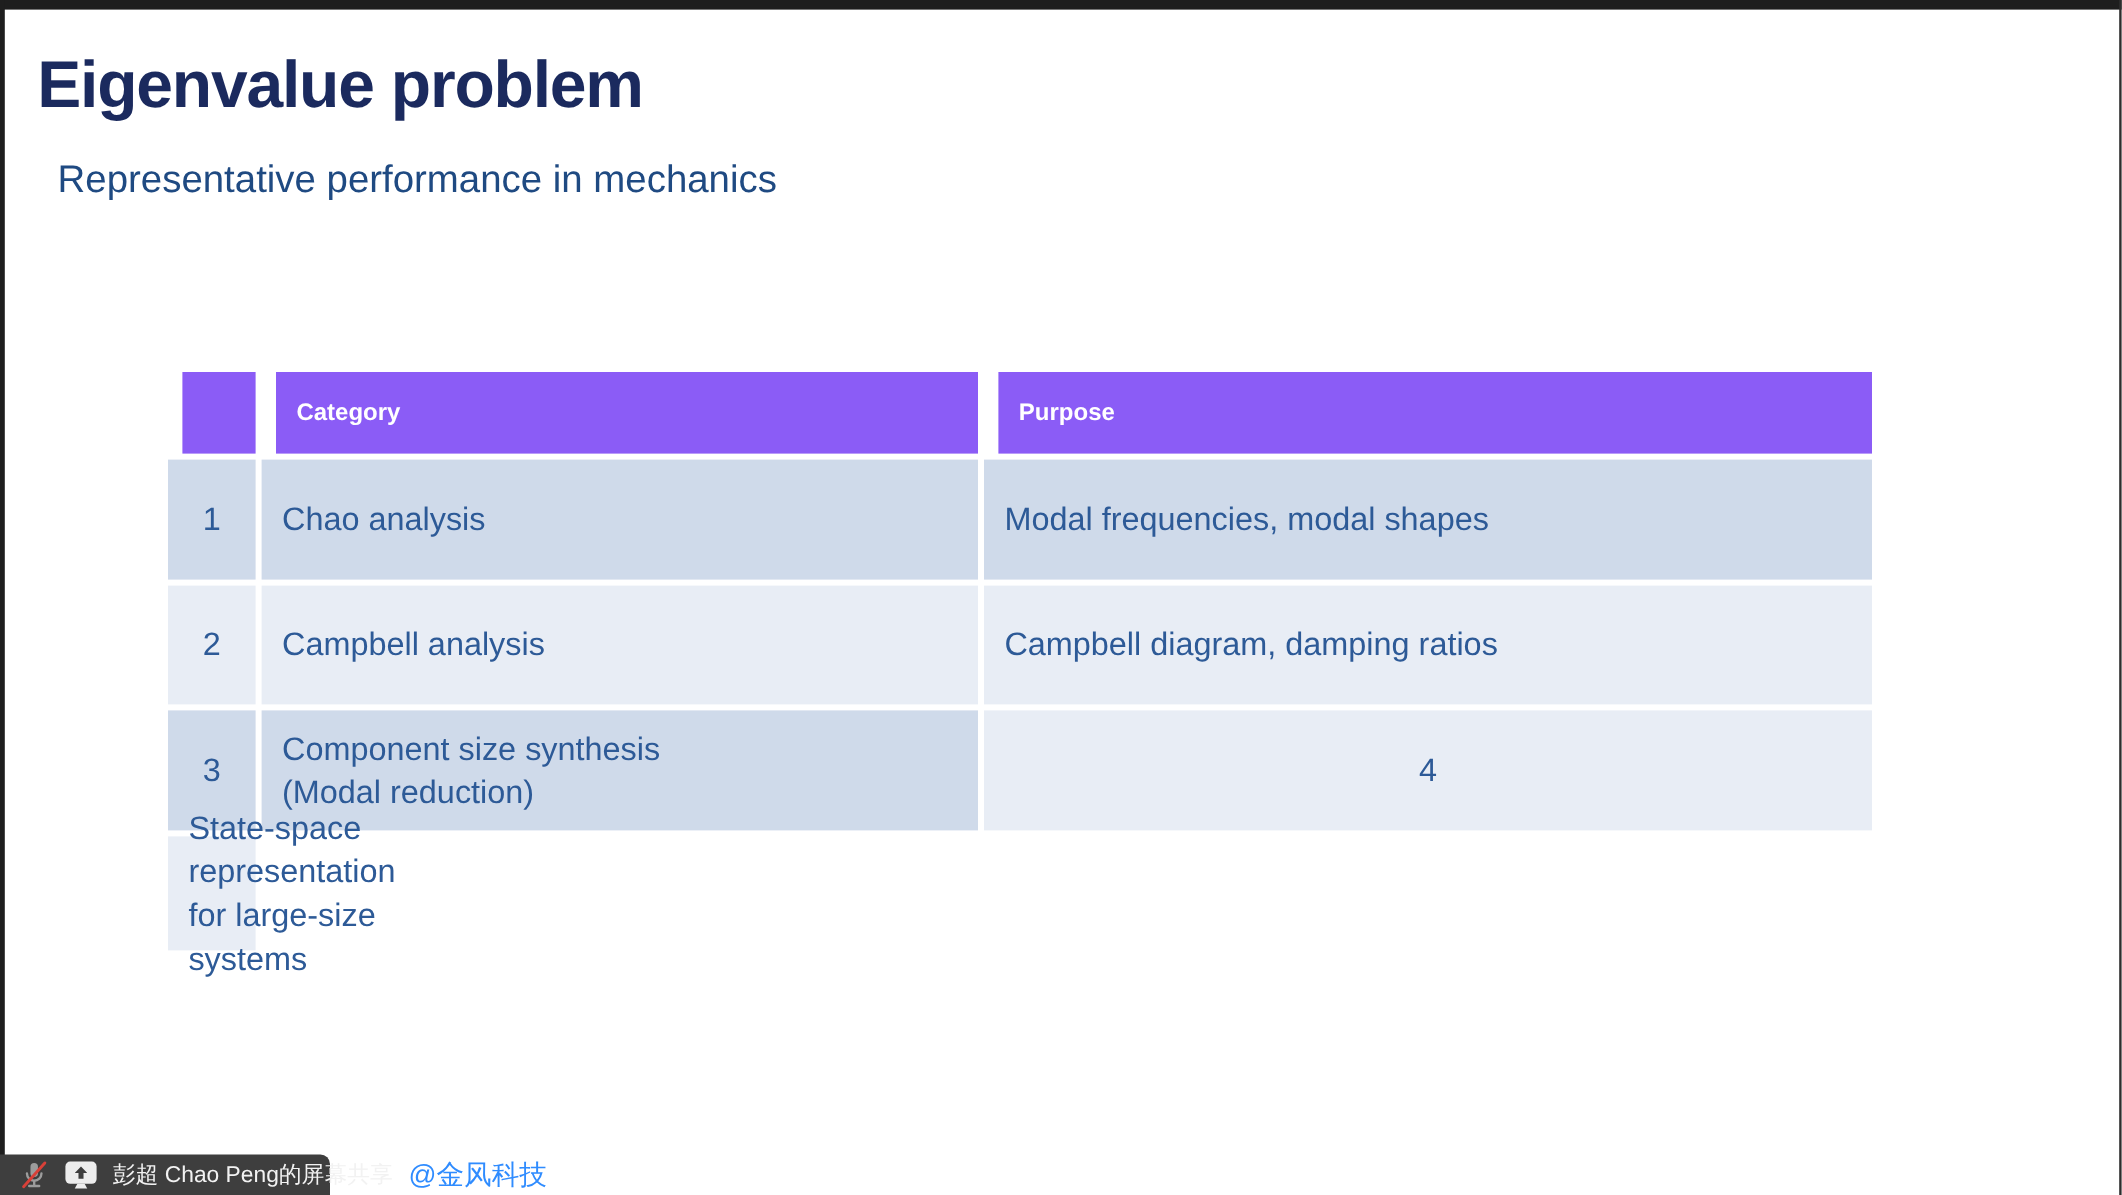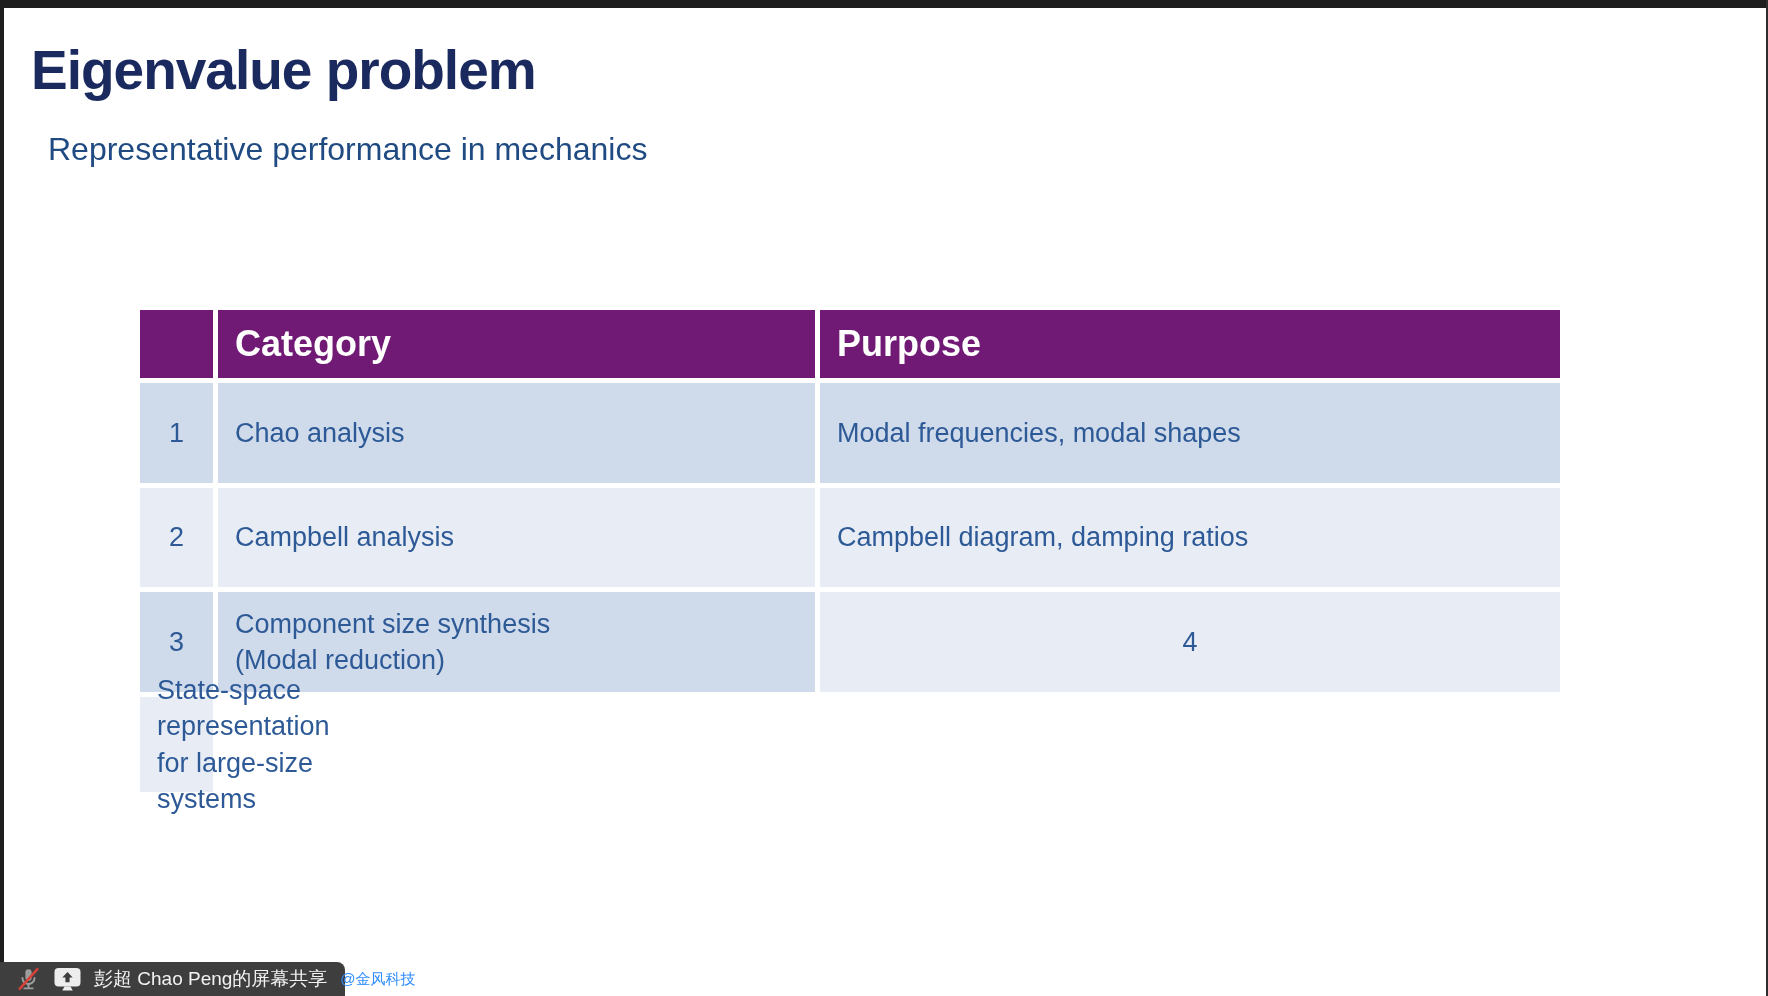--- a/index.html
+++ b/index.html
@@ -29,49 +29,50 @@
   
   .app-table{
     position:absolute;left:140px;top:310px;
     display:grid;
     grid-template-columns:73px 597px 740px;
     grid-template-rows:68px 100px 99px 100px 95px;
     gap:5px;
   }
   .cell{display:flex;align-items:center;}
   .th{
-    background:#701a75;color:#ffffff;
-    font-weight:bold;font-size:36px;
+    background:#8b5cf6;color:#ffffff;
+    font-weight:bold;font-size:20px;
     padding-left:17px;
+    margin-left:12px;
   }
   .th.empty{padding-left:0;}
   .num{
     justify-content:center;
     font-size:27px;color:#2d5a97;
   }
   .txt{
     padding-left:17px;
     font-size:27px;color:#2d5a97;
     white-space:pre-line;line-height:1.35;
   }
   .bg-odd{background:#cfdaea;}
   .bg-even{background:#e8edf5;}
   .merged{grid-column:3;grid-row:4 / span 2;}
 
   
   .share-bar{
-    position:absolute;left:0;top:962px;height:34px;width:345px;
+    position:absolute;left:0;top:962px;height:34px;width:275px;
     background:#3e3e3e;
     border-top-right-radius:8px;
     display:flex;align-items:center;
     box-sizing:border-box;
     padding-left:16px;gap:13px;
   }
   .share-bar .bar-text{font-size:19px;color:#f2f2f2;white-space:nowrap;}
-  .share-bar .bar-mention{font-size:15px;color:#2f8cff;white-space:nowrap;}
+  .share-bar .bar-mention{font-size:23px;color:#2f8cff;white-space:nowrap;}
   .icon-btn{display:flex;align-items:center;justify-content:center;background:none;border:none;padding:0;cursor:pointer;}
 </style>
 </head>
 <body>
 
 <div class="frame-top"></div>
 <div class="frame-left"></div>
 <div class="frame-right"></div>
 
 <div class="slide-title">Eigenvalue problem</div>

